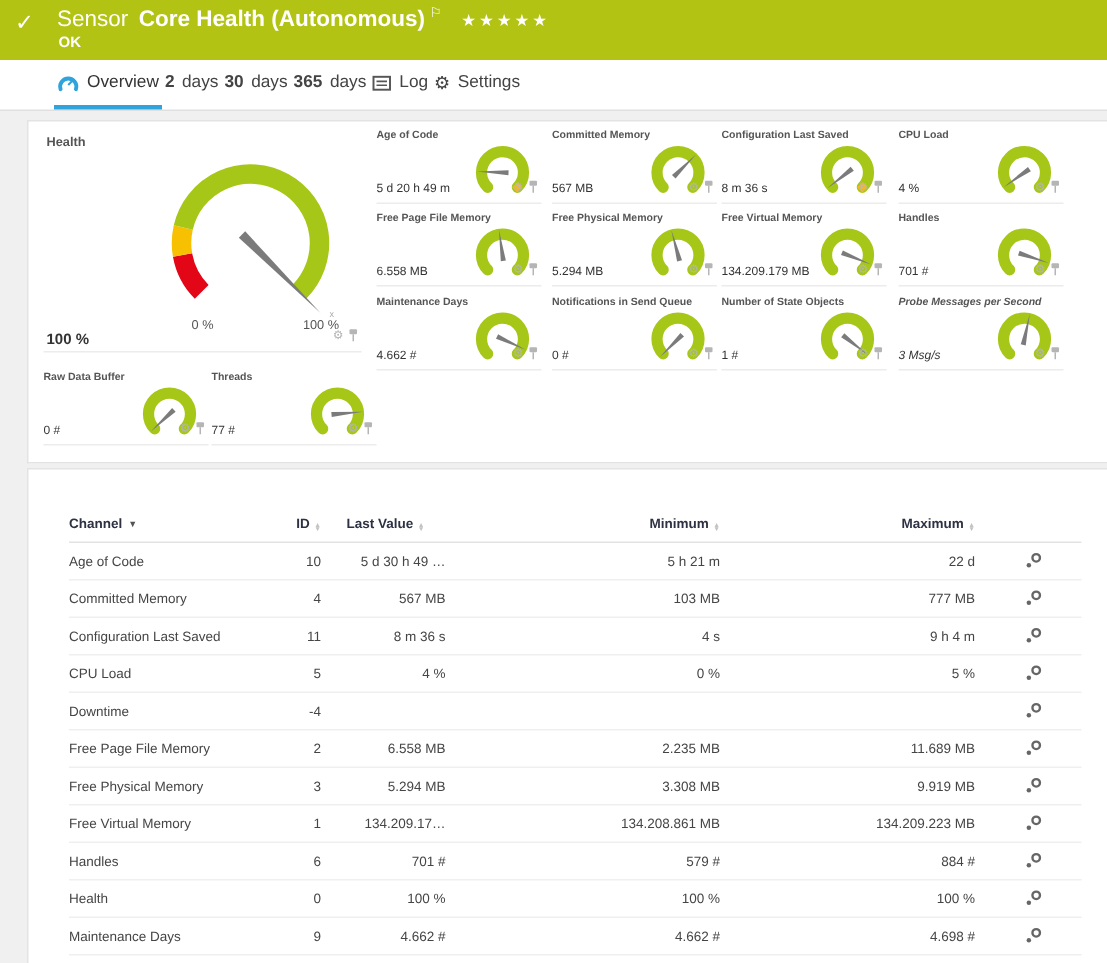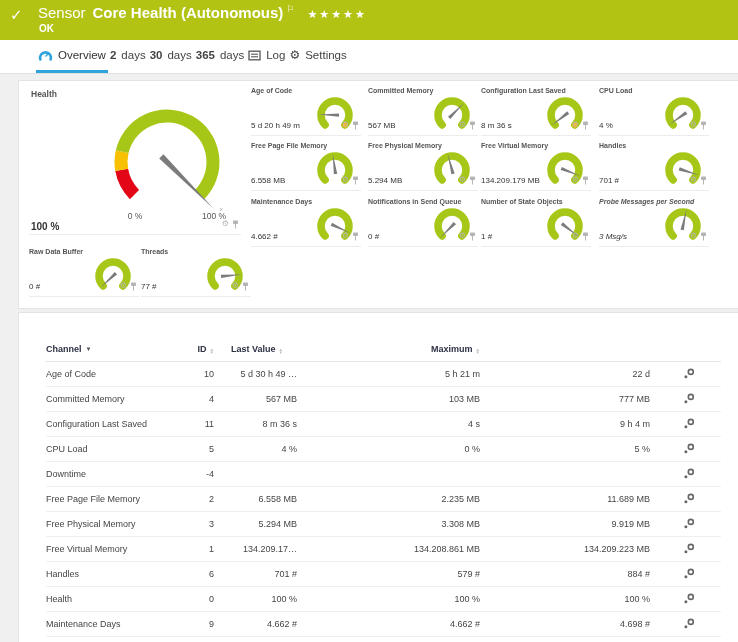--- a/index.html
+++ b/index.html
@@ -381,20 +381,24 @@
     <div class="thead" id="thead">
         <div class="c-left hcell"><span>Channel</span><span class="sorted">▼</span></div>
         <div class="c-right hcell"><span>ID</span><span class="sort">
             <i>▲</i>
             <i>▼</i>
           </span></div>
         <div class="h-last hcell"><span>Last Value</span><span class="sort">
             <i>▲</i>
             <i>▼</i>
           </span></div>
+        <div class="c-right hcell"><span>Minimum</span><span class="sort">
+            <i>▲</i>
+            <i>▼</i>
+          </span></div>
         <div class="c-right hcell"><span>Maximum</span><span class="sort">
             <i>▲</i>
             <i>▼</i>
           </span></div>
         <div></div>
       </div>
     <div id="tbody">
         <div class="trow">
     <div class="c-left">Age of Code</div>
     <div class="c-right">10</div>

